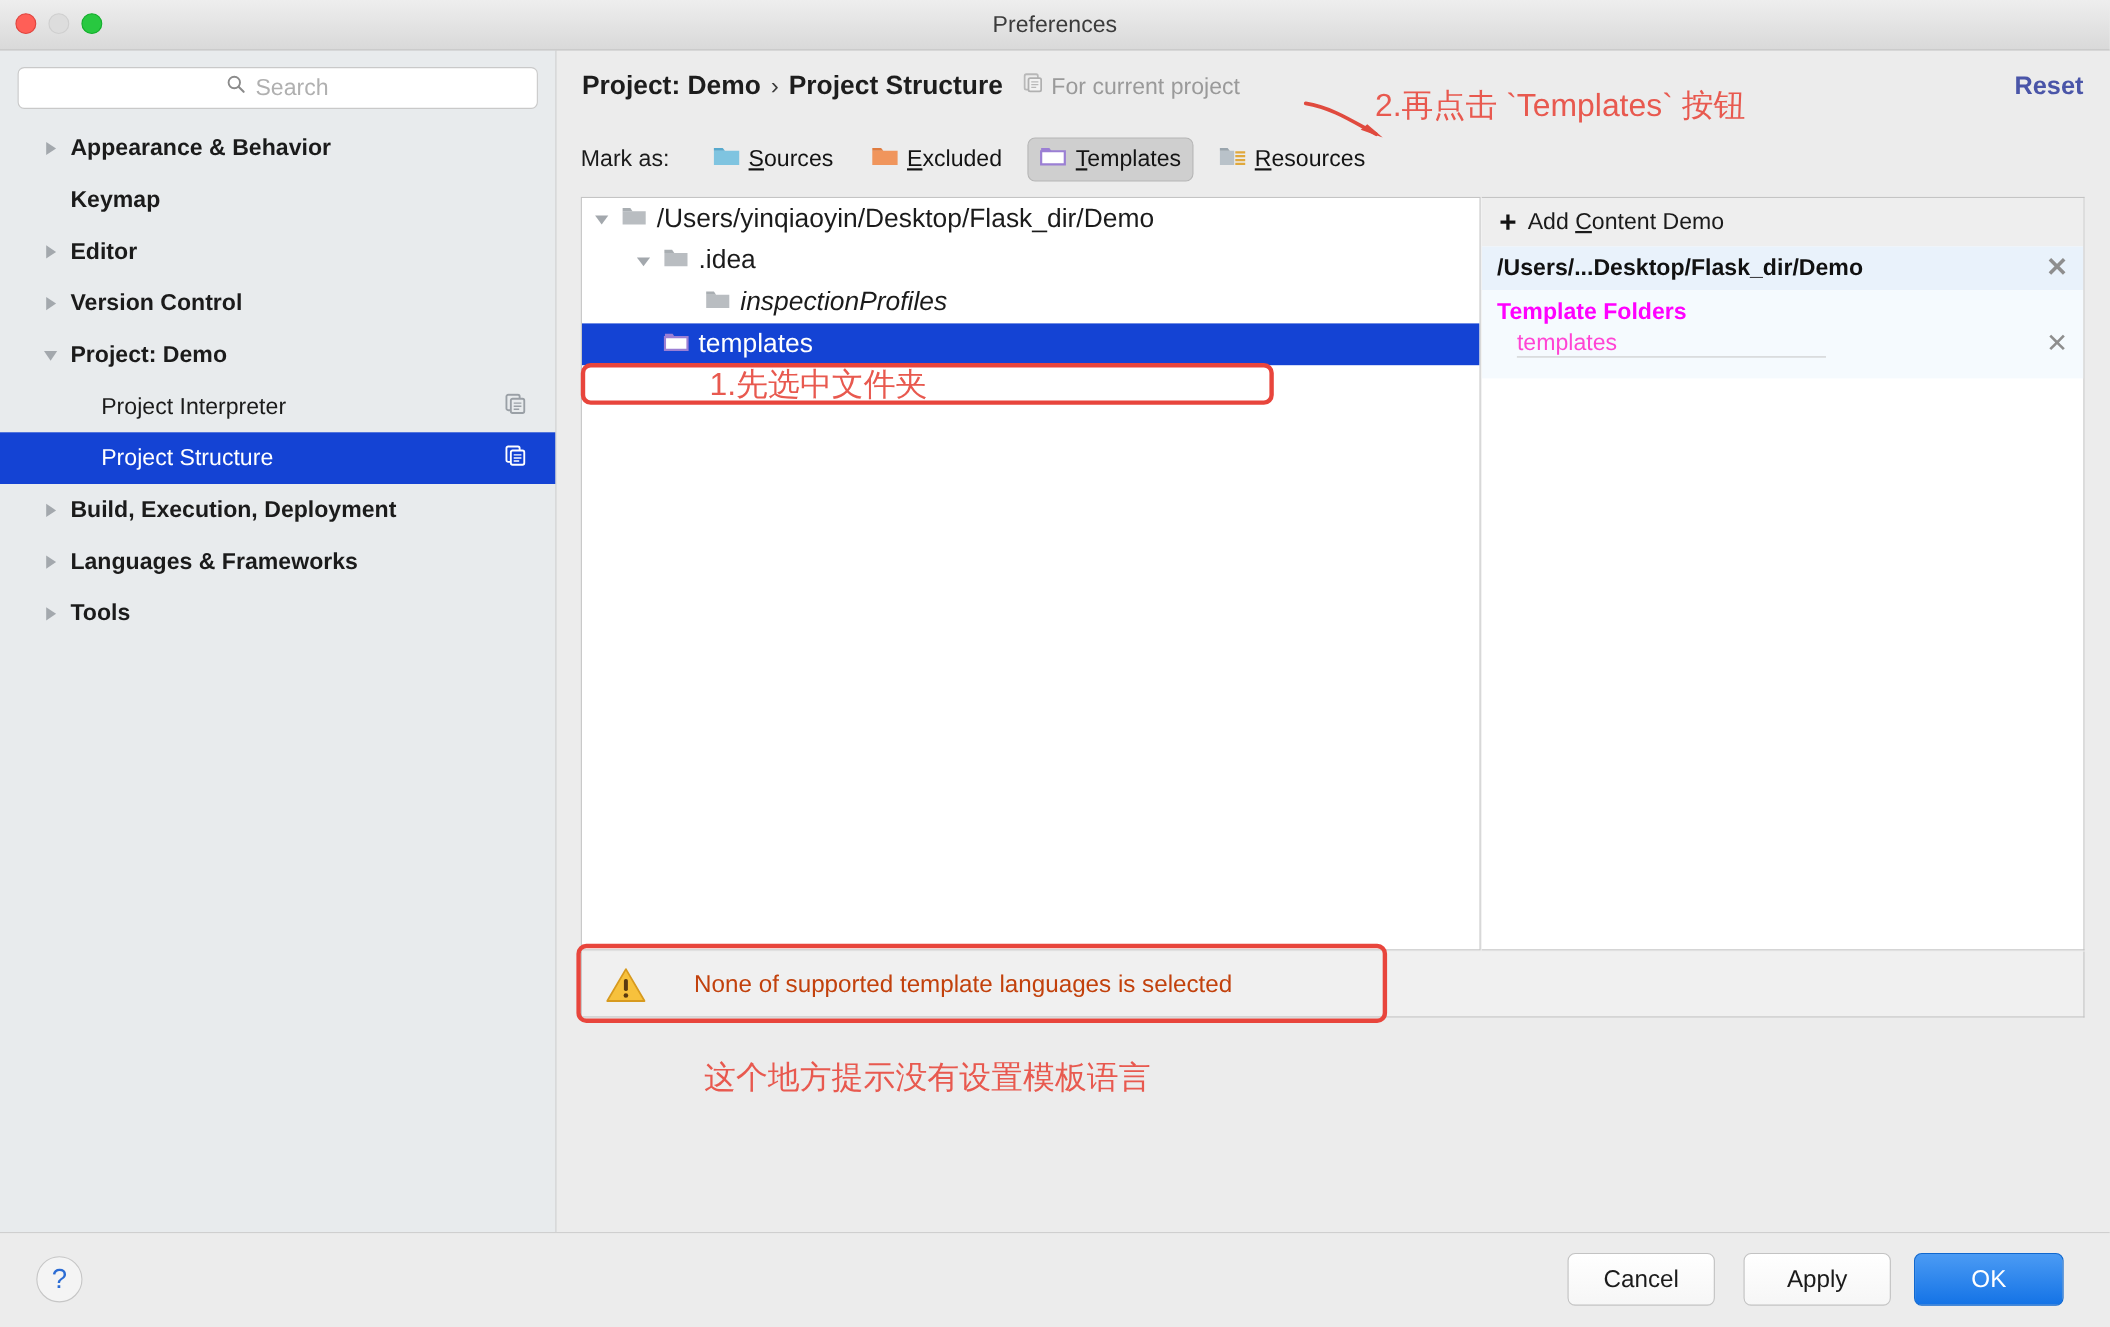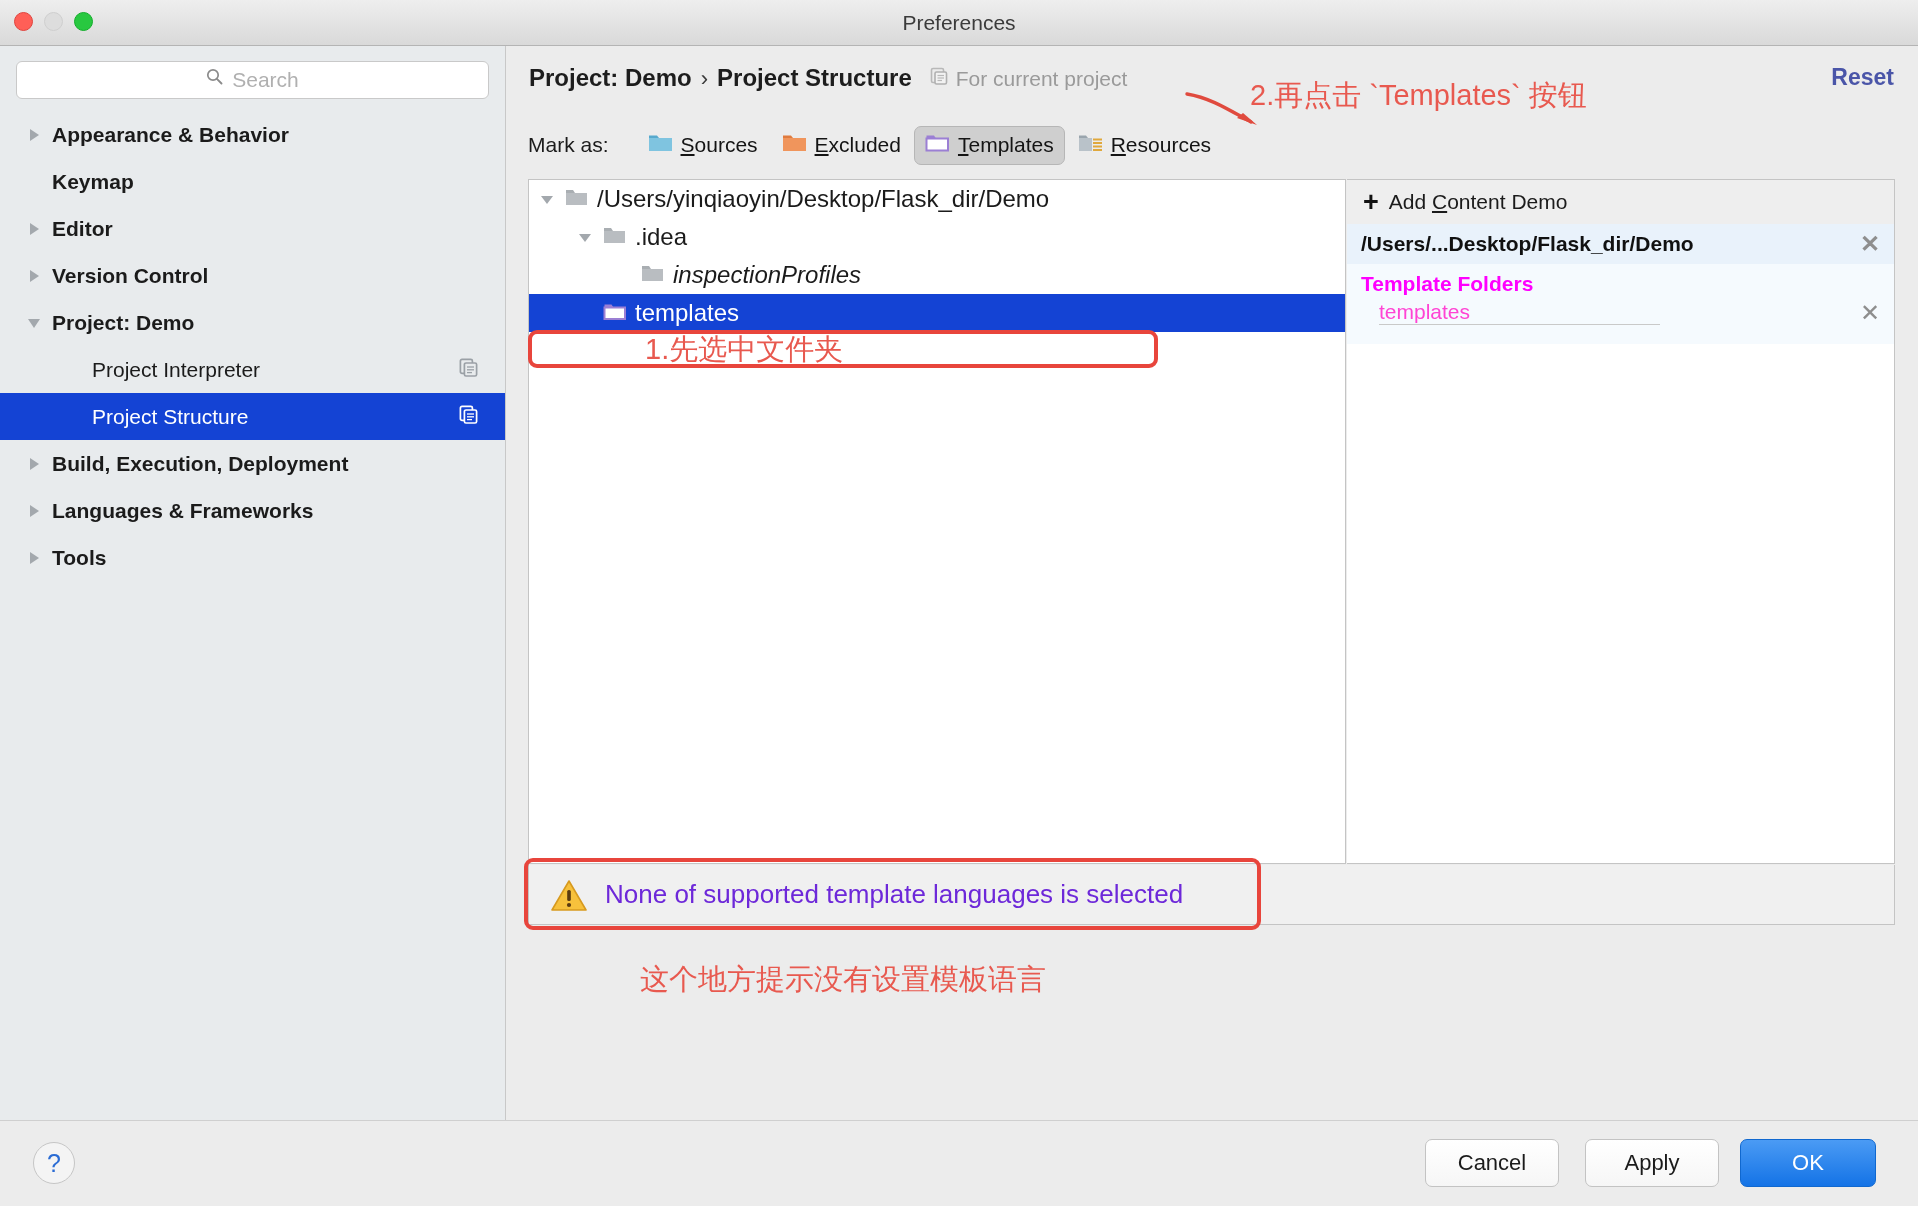--- a/index.html
+++ b/index.html
@@ -38,21 +38,21 @@
     display:flex; align-items:center; justify-content:center; gap:9px;
     position:relative;
   }
   #searchbox .sicon{ width:17px; height:17px; }
   #searchbox .sph{ color:#b0b0b0; font-size:21px; }
   .searchinner{ display:flex; align-items:flex-start; gap:9px; }
 
   .navlist{ margin-top:12px; }
   .navrow{
     height:47px; display:flex; align-items:center;
-    padding-left:26px; position:relative; cursor:default;
+    padding-left:38px; position:relative; cursor:default;
   }
   .navrow .tri{
     width:18px; height:18px; flex:0 0 18px; margin-right:8px;
     position:relative;
   }
   .navrow .tri.right::before{
     content:""; position:absolute; left:4px; top:3px;
     border-left:9px solid #a3a8ad; border-top:6.5px solid transparent; border-bottom:6.5px solid transparent;
   }
   .navrow .tri.down::before{
@@ -151,21 +151,21 @@
     padding-right:190px;
   }
   .xbtn{ color:#8e8e8e; font-size:24px; cursor:pointer; line-height:1; }
 
   
   #warnwrap{
     position:absolute; left:22px; top:819px; width:1367px; height:60px;
     background:#f0f0f0; border:1px solid #c4c4c4; border-top:none;
     display:flex; align-items:center; padding-left:22px; gap:18px;
   }
-  #warnwrap .wtext{ font-size:26px; color:#6d28d9; }
+  #warnwrap .wtext{ font-size:22px; color:#c2410c;margin-left:26px; }
 
   
   .redbox{ position:absolute; border:4px solid #e8453c; border-radius:9px; pointer-events:none; }
 
   
   .anno{ position:absolute; color:#e8594f; font-size:29px; white-space:nowrap; }
 
   
   #footer{
     position:absolute; left:0; top:1120px; width:1918px; height:86px;
@@ -290,21 +290,21 @@
         </svg>
       </span>
       <span>For current project</span>
     </span>
   </div>
 
   <div id="resetlink">Reset</div>
 
   <div id="markasrow">
     <span class="mlabel">Mark as:</span>
-    <div id="markbtns" style="display:flex;align-items:center;gap:2px;">
+    <div id="markbtns" style="display:flex;align-items:center;gap:12px;">
         <div class="markbtn">
           <span><svg width="25" height="20" viewBox="0 0 25 20">
               <path d="M1,5 L1,18 L24,18 L24,5 Z" fill="#7fc4e0"></path>
               <path d="M1,5 L1,2.5 L9,2.5 L11,5 Z" fill="#57a9cd"></path>
             </svg></span>
           <span><span class="u">S</span>ources</span>
         </div>
         <div class="markbtn">
           <span><svg width="25" height="20" viewBox="0 0 25 20">
               <path d="M1,5 L1,18 L24,18 L24,5 Z" fill="#f0955c"></path>

